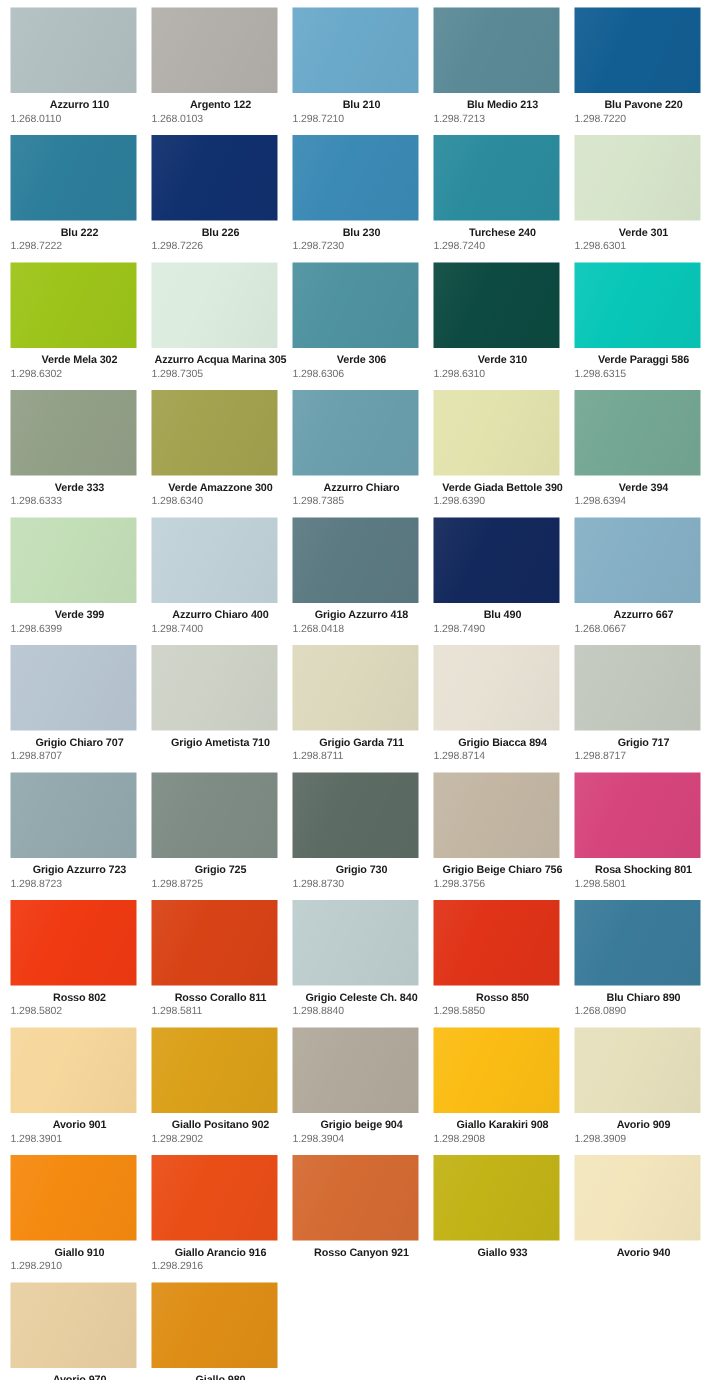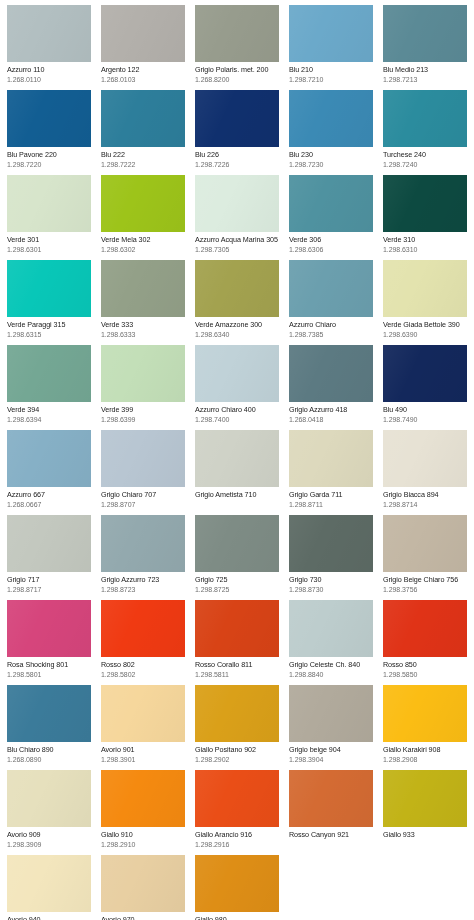--- a/index.html
+++ b/index.html
@@ -46,25 +46,26 @@
     background:
       linear-gradient(115deg, rgba(255,255,255,0.055) 0%, rgba(255,255,255,0) 38%, rgba(0,0,0,0.035) 100%);
     pointer-events: none;
   }
   .swatch-label {
     padding-top: 3px;
     width: 92px;
   }
   .swatch-name {
     font-size: 7.2px;
-    font-weight: normal;
+    font-weight: bold;
     color: #1a1a1a;
     line-height: 9px;
     letter-spacing: -0.01em;
     white-space: nowrap;
+    text-align: center;
   }
   .swatch-code {
     font-size: 7px;
     font-weight: normal;
     color: #6f6f6f;
     line-height: 9px;
     letter-spacing: -0.01em;
     white-space: nowrap;
     margin-top: 0.5px;
   }
@@ -81,27 +82,20 @@
       </div>
     </div>
     <div class="swatch-cell">
       <div class="swatch-chip" style="background-color: rgb(179, 176, 171);"></div>
       <div class="swatch-label">
         <div class="swatch-name">Argento 122</div>
         <div class="swatch-code">1.268.0103</div>
       </div>
     </div>
     <div class="swatch-cell">
-      <div class="swatch-chip" style="background-color: rgb(151, 156, 141);"></div>
-      <div class="swatch-label">
-        <div class="swatch-name">Grigio Polaris. met. 200</div>
-        <div class="swatch-code">1.268.8200</div>
-      </div>
-    </div>
-    <div class="swatch-cell">
       <div class="swatch-chip" style="background-color: rgb(107, 169, 202);"></div>
       <div class="swatch-label">
         <div class="swatch-name">Blu 210</div>
         <div class="swatch-code">1.298.7210</div>
       </div>
     </div>
     <div class="swatch-cell">
       <div class="swatch-chip" style="background-color: rgb(91, 138, 150);"></div>
       <div class="swatch-label">
         <div class="swatch-name">Blu Medio 213</div>
@@ -174,21 +168,21 @@
     <div class="swatch-cell">
       <div class="swatch-chip" style="background-color: rgb(13, 74, 65);"></div>
       <div class="swatch-label">
         <div class="swatch-name">Verde 310</div>
         <div class="swatch-code">1.298.6310</div>
       </div>
     </div>
     <div class="swatch-cell">
       <div class="swatch-chip" style="background-color: rgb(8, 199, 184);"></div>
       <div class="swatch-label">
-        <div class="swatch-name">Verde Paraggi 315</div>
+        <div class="swatch-name">Verde Paraggi 586</div>
         <div class="swatch-code">1.298.6315</div>
       </div>
     </div>
     <div class="swatch-cell">
       <div class="swatch-chip" style="background-color: rgb(147, 160, 136);"></div>
       <div class="swatch-label">
         <div class="swatch-name">Verde 333</div>
         <div class="swatch-code">1.298.6333</div>
       </div>
     </div>

